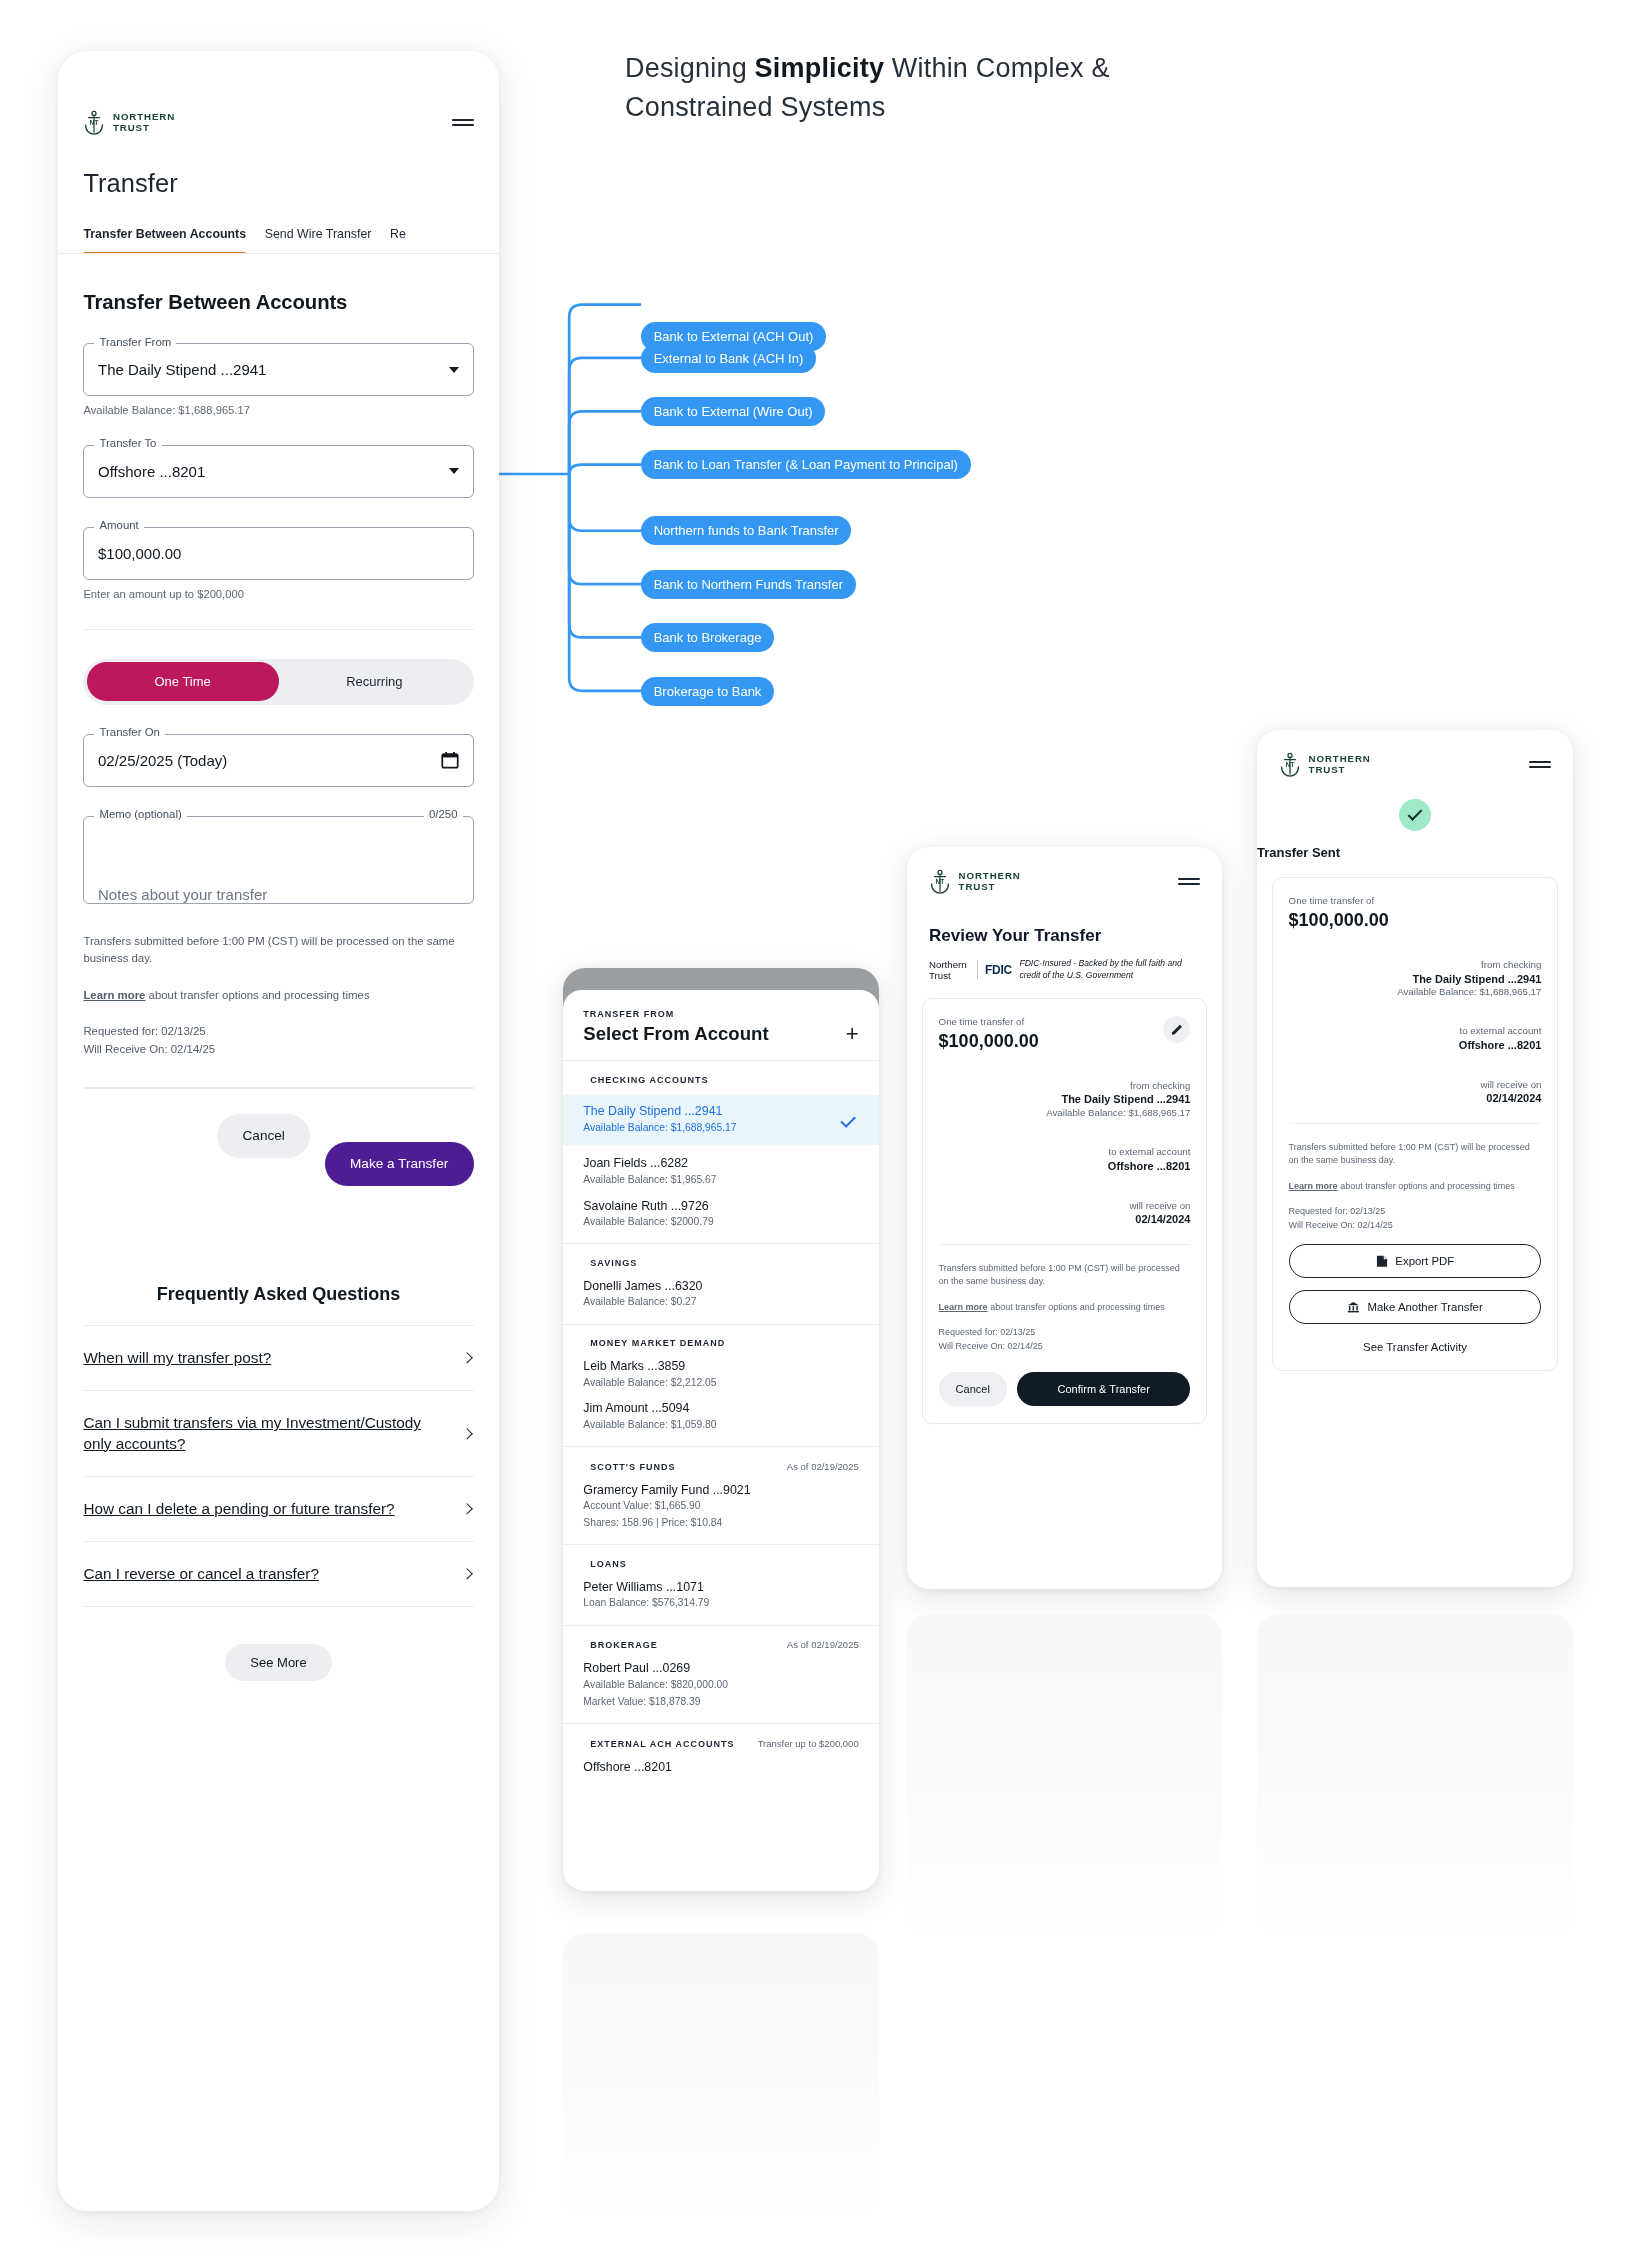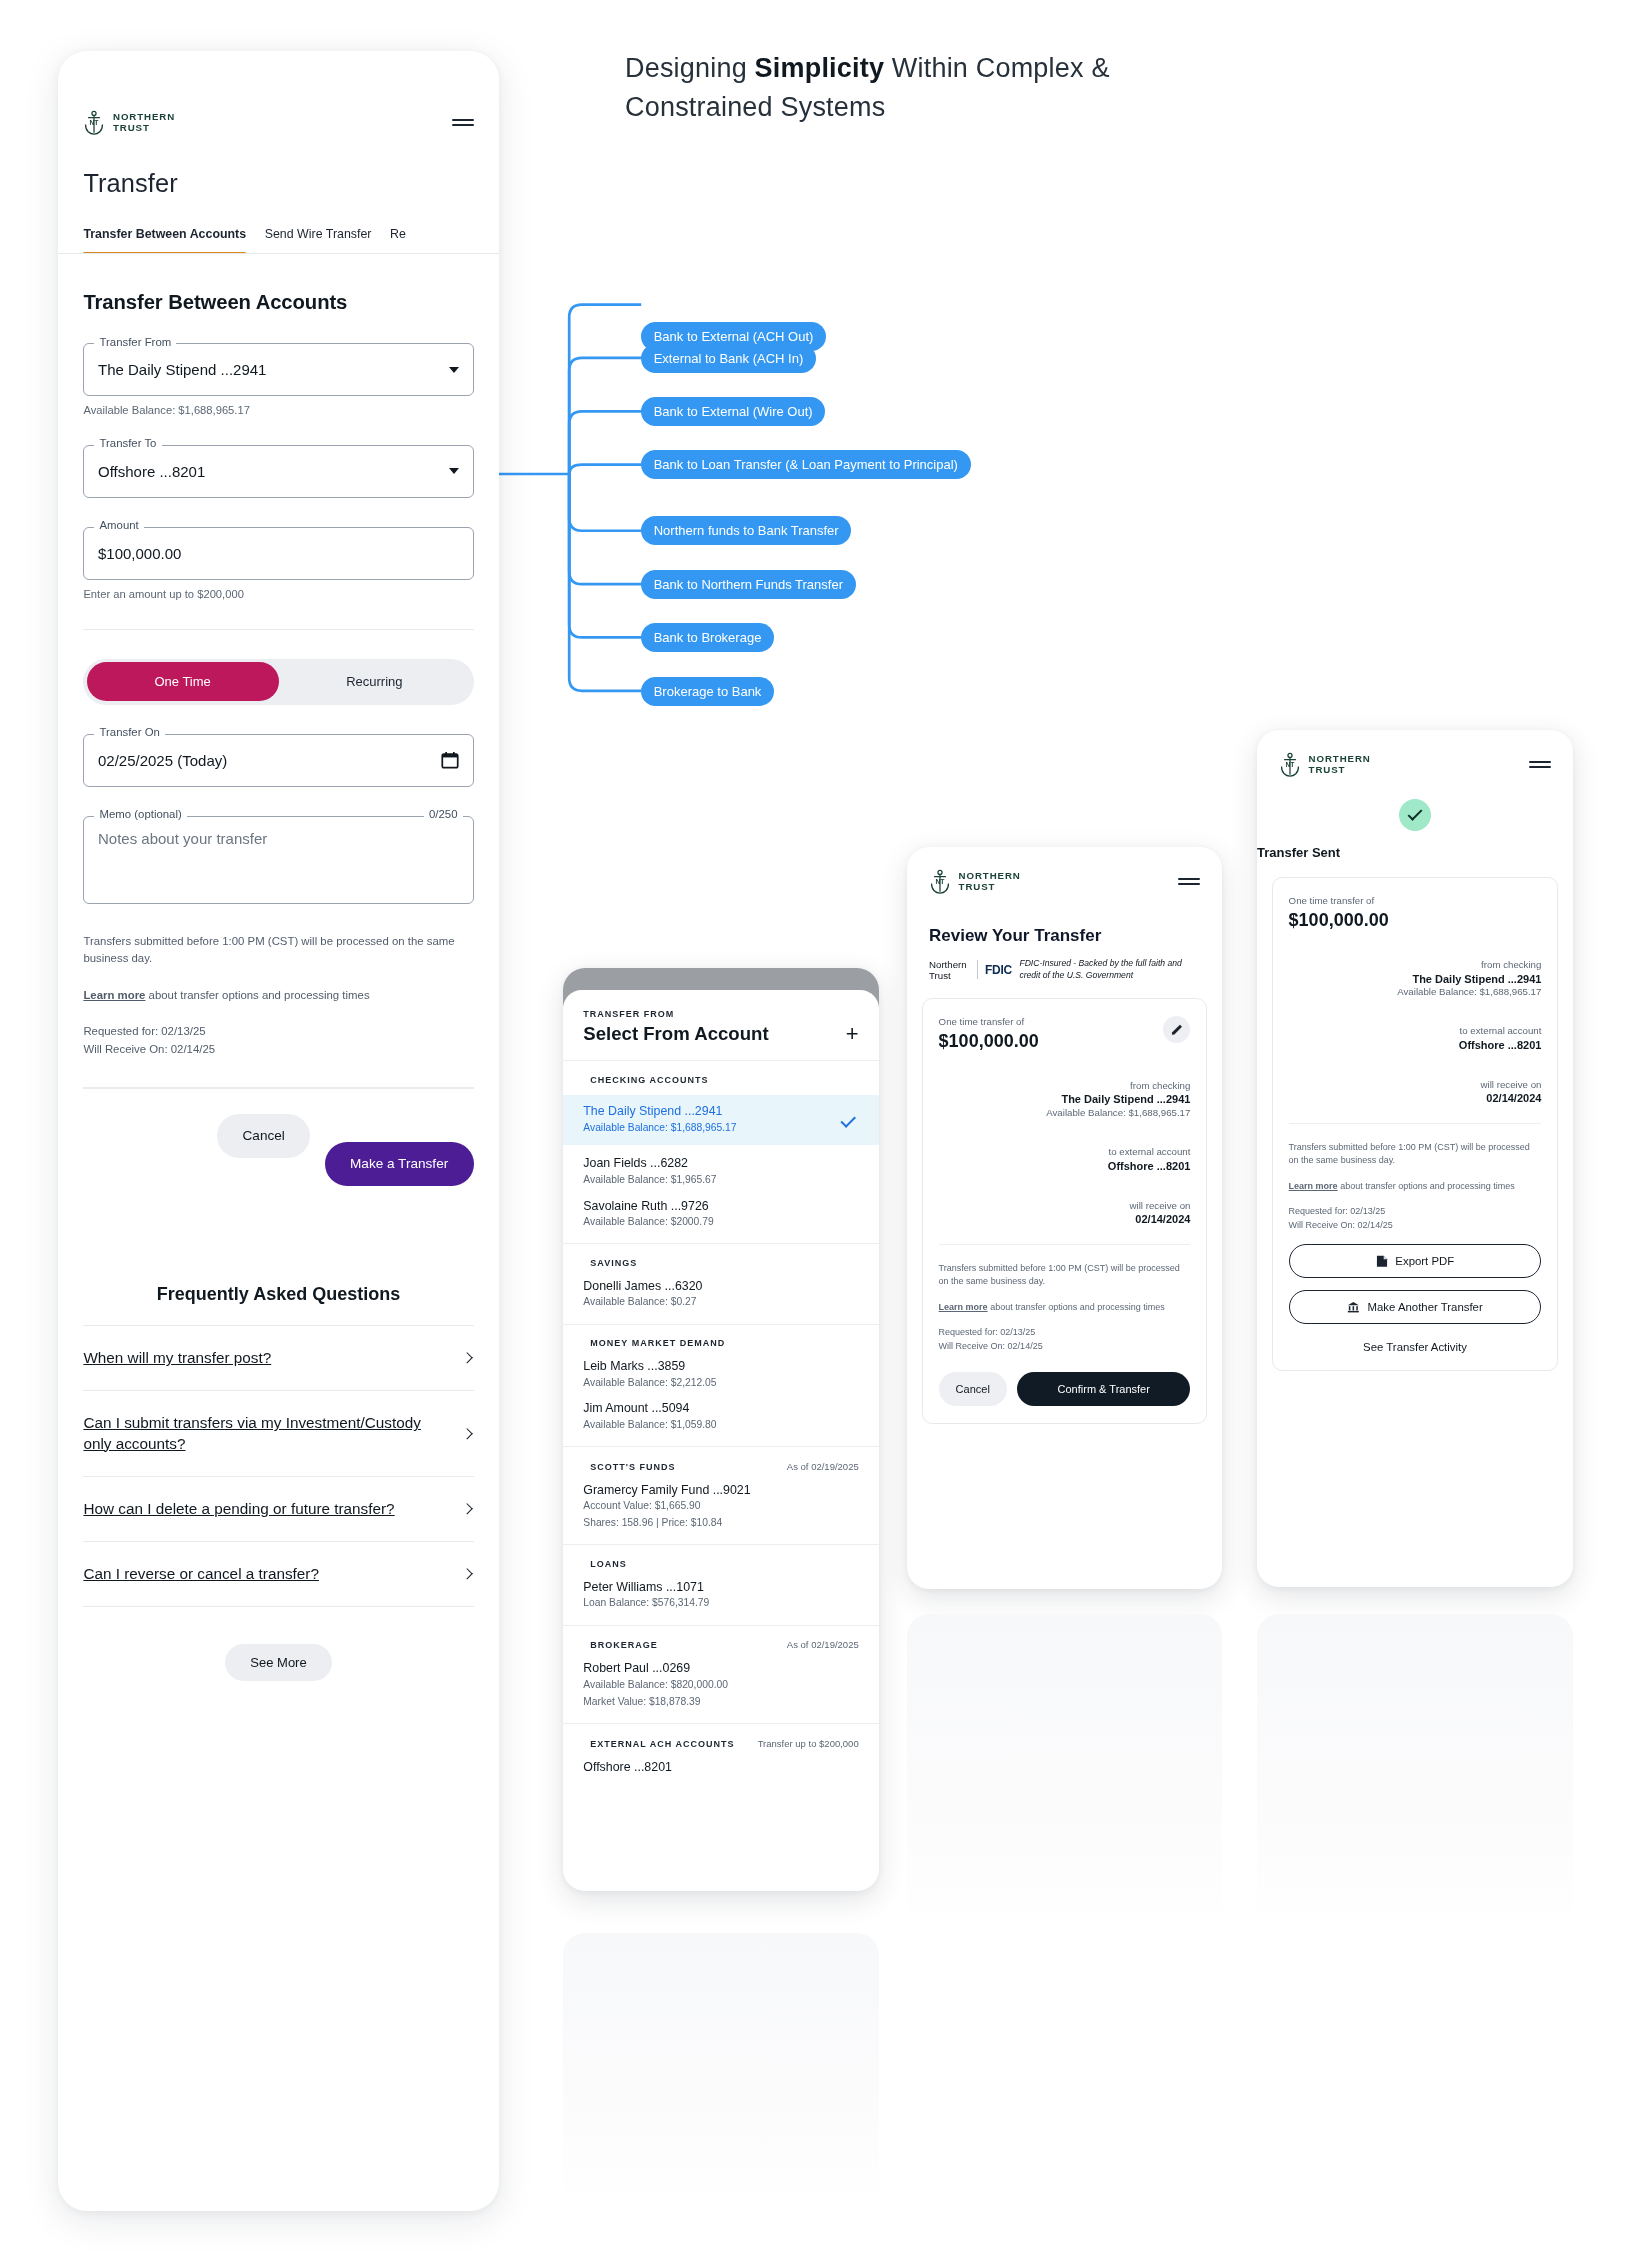--- a/index.html
+++ b/index.html
@@ -36,21 +36,21 @@
   .tab.inactive { font-weight: 400; color: #1c2430; }
 
   .section-title { font-size: 20.3px; font-weight: 700; color: #101820; padding: 37px 25.4px 0 25.4px; letter-spacing: -0.1px; }
 
   
   .field { position: relative; margin: 0 25.4px; margin-top: 29px; }
   .field .box {
     border: 1.2px solid #9aa3af; border-radius: 6px; height: 53px;
     display: flex; align-items: center; padding: 0 13.6px; background: #fff;
   }
-  .field .box.textarea { height: 88px; align-items: flex-start; padding-top: 13.6px; }
+  .field .box.textarea { height: 88px; align-items: flex-end; padding-top: 13.6px; }
   .field .lbl {
     position: absolute; top: -7.6px; left: 11px; background: #fff; padding: 0 5.1px;
     font-size: 11.4px; color: #43505f;
   }
   .field .lbl-right {
     position: absolute; top: -7.6px; right: 11px; background: #fff; padding: 0 5.1px;
     font-size: 11.4px; color: #43505f;
   }
   .field .val { font-size: 15px; color: #101820; flex: 1; }
   .field .val.placeholder { color: #6b7683; }

